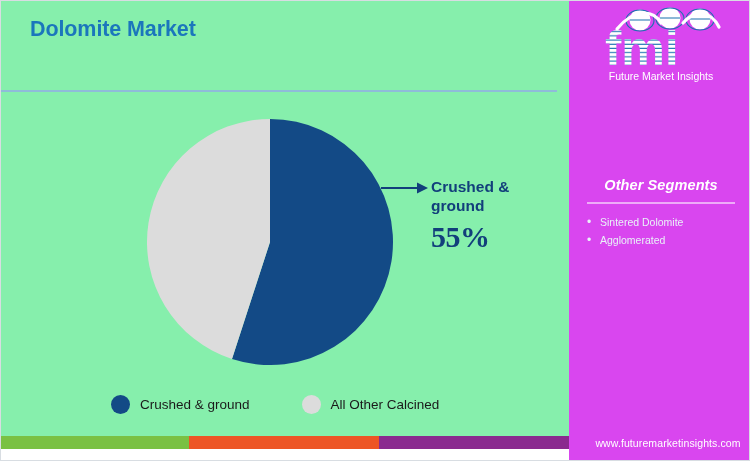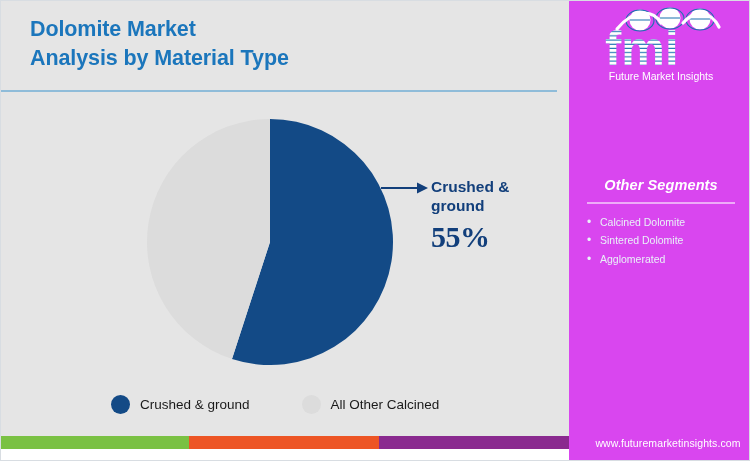--- a/index.html
+++ b/index.html
@@ -18,21 +18,21 @@
     overflow: hidden;
     box-sizing: border-box;
     border: 1px solid #d8dde2;
   }
 
   
   #left-panel {
     position: absolute;
     left: 0; top: 0;
     width: 568px; height: 448px;
-    background: #e5e5e5;
+    background: #86efac;
   }
 
   #page-title {
     position: absolute;
     left: 29px;
     top: 14px;
     width: 500px;
     font-size: 21.5px;
     font-weight: bold;
     line-height: 1.35;
@@ -214,21 +214,20 @@
 </style>
 </head>
 <body>
 
 <div id="canvas">
 
   <div id="left-panel">
 
     <div id="page-title">
       <span class="line">Dolomite Market</span>
-      <span class="line">Analysis by Material Type</span>
     </div>
 
     <div id="title-divider"></div>
 
     <div id="pie-wrap">
       <svg id="pie-svg" width="246" height="246" viewBox="0 0 246 246">
           <path d="M 123 123 L 123.00 0.00 A 123 123 0 1 1 84.99 239.98 Z" fill="#134a86"></path>
           <path d="M 123 123 L 84.99 239.98 A 123 123 0 0 1 123.00 0.00 Z" fill="#dcdcdc"></path>
         </svg>
     </div>
@@ -290,21 +289,20 @@
 
       <text x="18" y="58" font-family="'Liberation Sans', sans-serif" font-size="49" font-weight="bold" fill="url(#stripes)">fmi</text>
 
       <text x="74" y="73" font-family="'Liberation Sans', sans-serif" font-size="10.5" fill="#ffffff" text-anchor="middle">Future Market Insights</text>
     </svg>
 
     <div id="other-segments">
       <div id="other-seg-title">Other Segments</div>
       <div id="other-seg-divider"></div>
       <ul id="other-seg-list">
-        <li>Calcined Dolomite</li>
         <li>Sintered Dolomite</li>
         <li>Agglomerated</li>
       </ul>
     </div>
 
     <div id="site-url">www.futuremarketinsights.com</div>
   </div>
 
 </div>
 

